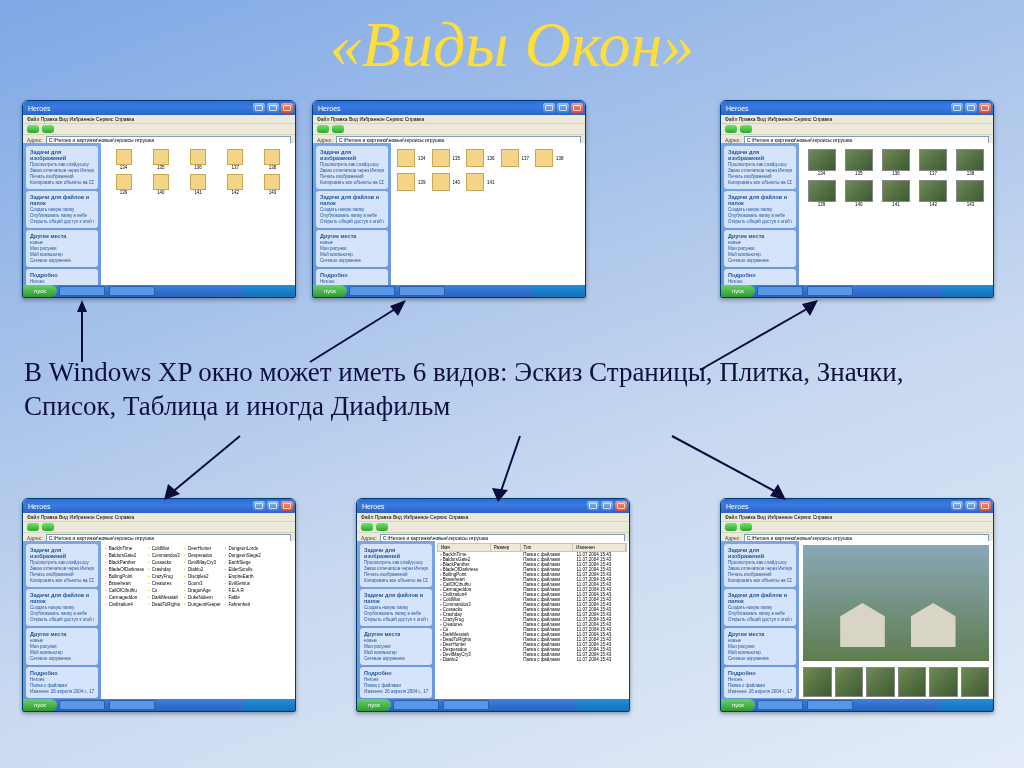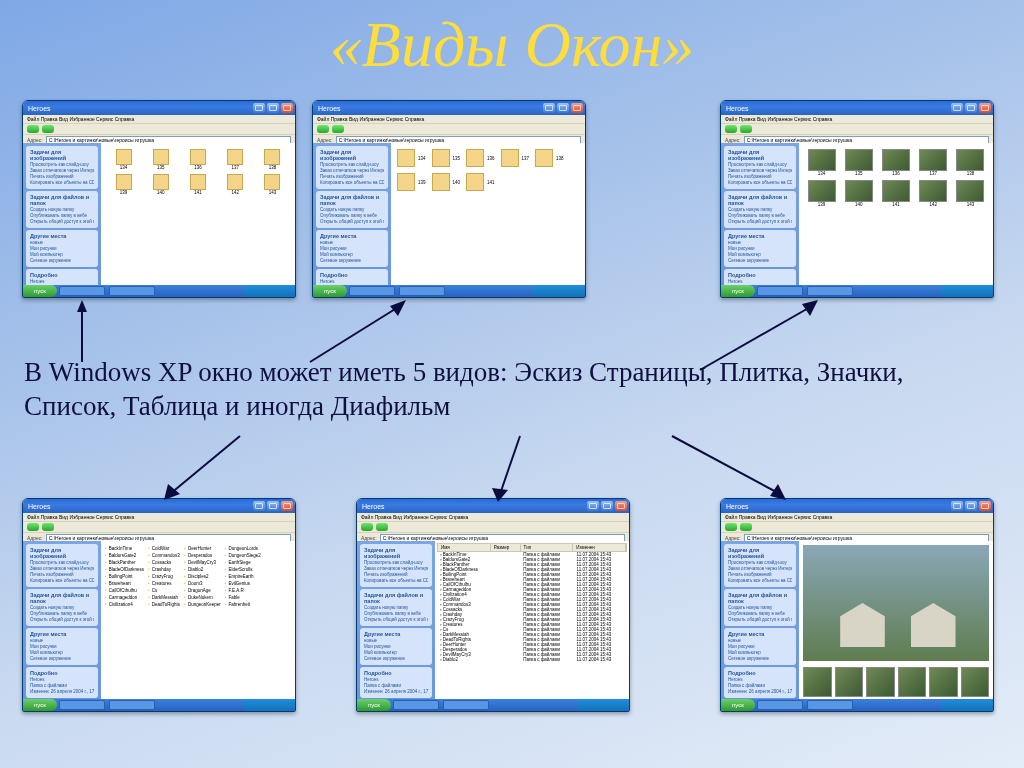--- a/index.html
+++ b/index.html
@@ -79,21 +79,21 @@
 
   
   svg.arrows{position:absolute;top:0;left:0;width:1024px;height:768px;pointer-events:none;}
   svg.arrows line{stroke:#0a0c3e;stroke-width:2;}
   svg.arrows polygon{fill:#0a0c3e;}
 </style>
 </head>
 <body>
 
 <div class="title">«Виды Окон»</div>
-<div class="body-text">В Windows XP окно может иметь 5 видов: Эскиз Страницы, Плитка, Значки, Список, Таблица и иногда Диафильм</div>
+<div class="body-text">В Windows XP окно может иметь 6 видов: Эскиз Страницы, Плитка, Значки, Список, Таблица и иногда Диафильм</div>
 
 <div class="win" style="left:22px;top:100px;" id="w1">
   <div class="titlebar">
     <span class="cap">Heroes</span>
     <span class="tbtn"></span>
     <span class="tbtn"></span>
     <span class="tbtn close"></span>
   </div>
   <div class="menubar">Файл  Правка  Вид  Избранное  Сервис  Справка</div>
   <div class="toolbar">

